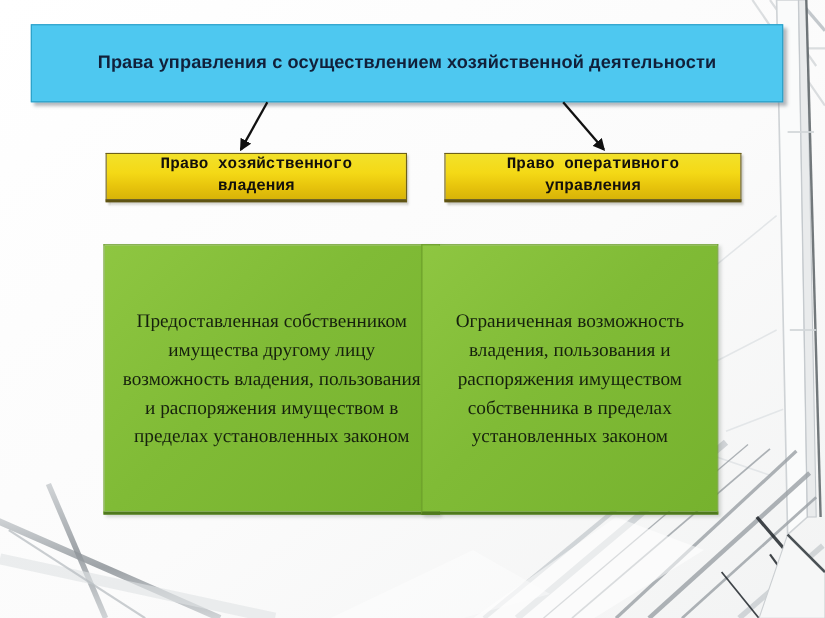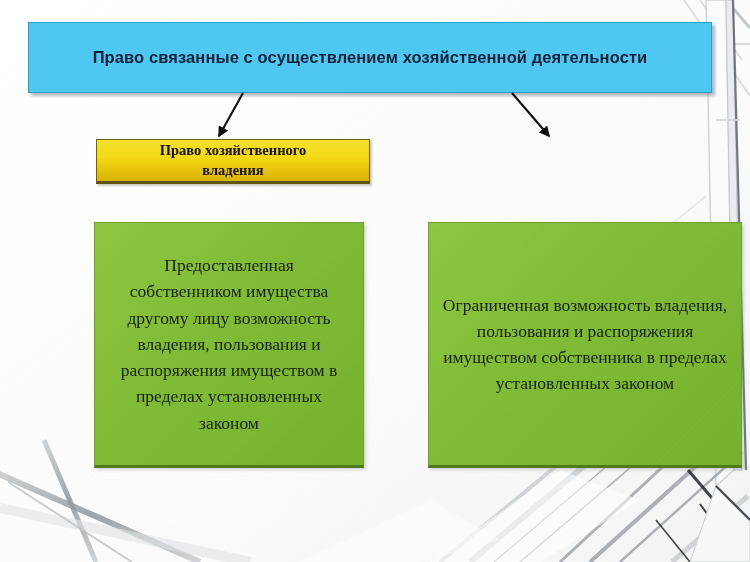--- a/index.html
+++ b/index.html
@@ -73,21 +73,21 @@
     box-shadow: 2px 2px 2px rgba(110,110,90,0.35);
     z-index: 4;
     display: flex;
     align-items: center;
     justify-content: center;
   }
   .ybox.left  { left: 96px;  width: 274px; }
   .ybox.right { left: 404px; width: 270px; }
   .ybox-text {
     color: #14110b;
-    font-family: Liberation Serif, serif;
+    font-family: Liberation Mono, monospace;
     font-size: 14.5px;
     font-weight: bold;
     line-height: 1.35;
     text-align: center;
     padding: 0 8px;
   }
 
   
   .gbox {
     position: absolute;
@@ -96,22 +96,22 @@
     box-sizing: border-box;
     background: linear-gradient(135deg, #8ec641 0%, #80bb36 45%, #76b22e 100%);
     border: 1px solid #6d9f2c;
     border-bottom: 3px solid #4f7a1c;
     box-shadow: 2px 2px 3px rgba(120,130,120,0.30);
     z-index: 4;
     display: flex;
     align-items: center;
     justify-content: center;
   }
-  .gbox.left  { left: 94px;  width: 270px; }
-  .gbox.right { left: 428px; width: 314px; }
+  .gbox.left  { left: 94px;  width: 306px; }
+  .gbox.right { left: 383px; width: 270px; }
   .gbox-text {
     color: #16210d;
     font-family: "Liberation Serif", serif;
     font-size: 17.5px;
     font-weight: normal;
     line-height: 1.50;
     text-align: center;
     padding: 0 12px;
   }
 </style>
@@ -184,21 +184,21 @@
       <polygon points="716,486 750,520 750,562 690,562" fill="#f6f7f7" stroke="#cbcfd2" stroke-width="1"></polygon>
       <path d="M716 486 L750 520" stroke="#4a5155" stroke-width="2.4" fill="none"></path>
 
       <polygon points="430,562 560,470 640,500 540,562" fill="#ffffff" opacity="0.55"></polygon>
       <polygon points="300,562 430,500 500,540 420,562" fill="#ffffff" opacity="0.4"></polygon>
     </svg>
   </div>
 
   <div class="banner">
     <div class="banner-text">
-      <span>Право связанные с осуществлением хозяйственной деятельности</span><br>
+      <span>Права управления с осуществлением хозяйственной деятельности</span><br>
     </div>
   </div>
 
   <div class="arrows">
     <svg width="750" height="562" viewBox="0 0 750 562" xmlns="http://www.w3.org/2000/svg">
       <defs>
         <marker id="ah" viewBox="0 0 10 10" refX="8.5" refY="5" markerWidth="5.2" markerHeight="5.2" orient="auto-start-reverse">
           <path d="M 0 0 L 10 5 L 0 10 z" fill="#111111"></path>
         </marker>
       </defs>
@@ -211,18 +211,24 @@
     <div class="ybox-text">
       <span>Право хозяйственного</span><br>
       <span>владения</span>
     </div>
   </div>
 
   <div class="gbox left">
     <div class="gbox-text">Предоставленная собственником имущества другому лицу возможность владения, пользования и распоряжения имуществом в пределах установленных законом</div>
   </div>
 
+  <div class="ybox right">
+    <div class="ybox-text">
+      <span>Право оперативного</span><br>
+      <span>управления</span>
+    </div>
+  </div>
 
   <div class="gbox right">
     <div class="gbox-text">Ограниченная возможность владения, пользования и распоряжения имуществом собственника в пределах установленных законом</div>
   </div>
 
 </div>
 
 </body></html>

